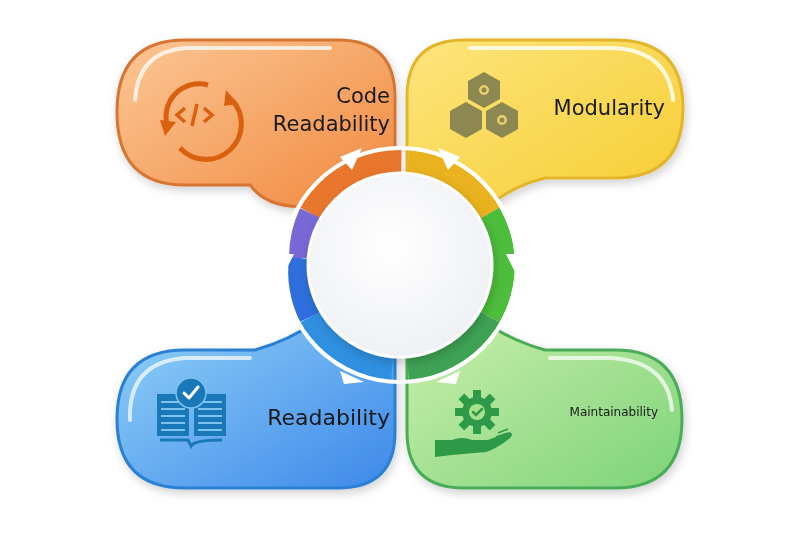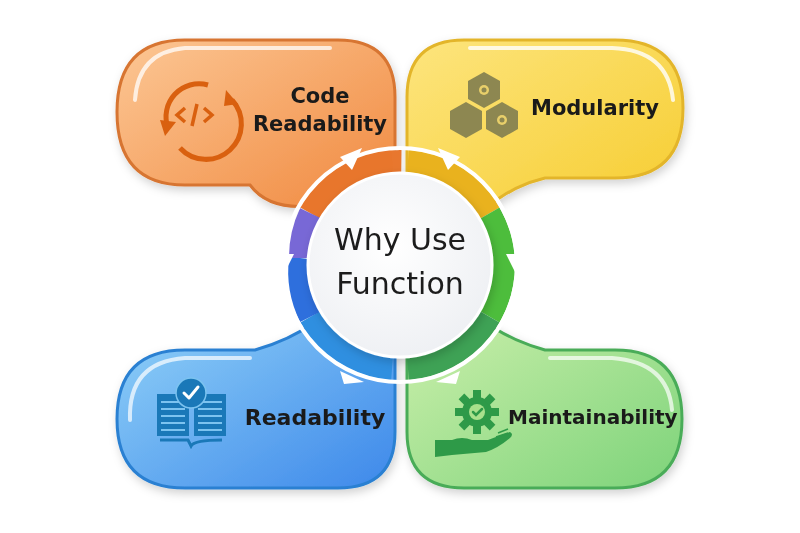--- a/index.html
+++ b/index.html
@@ -5,22 +5,22 @@
     html, body { margin: 0; padding: 0; }
     body {
       width: 800px; height: 533px; overflow: hidden;
       background: #ffffff;
       font-family: "DejaVu Sans", sans-serif;
       position: relative;
     }
     .stage { position: absolute; left: 0; top: 0; width: 800px; height: 533px; }
     svg.shapes { position: absolute; left: 0; top: 0; }
     .label {
-      position: absolute; color: #1a1a1a; font-weight: 700;
-      line-height: 1.15; text-align: center;
+      position: absolute; color: #1a1a1a; font-weight: 400;
+      line-height: 1.15; text-align: right;
       font-family: "DejaVu Sans", sans-serif;
     }
     .center-title {
       position: absolute; left: 300px; top: 218px; width: 200px;
       text-align: center; font-size: 30px; line-height: 44px; color: #1c1c1c;
       font-family: "DejaVu Sans", sans-serif;
     }
   </style>
 </head>
 <body>
@@ -168,21 +168,17 @@
   </div>
 
   <div class="label" style="left:525px; top:96px; width:140px; font-size:21px;">
     <span>Modularity</span>
   </div>
 
   <div class="label" style="left:240px; top:405px; width:150px; font-size:22px;">
     <span>Readability</span>
   </div>
 
-  <div class="label" style="left:508px; top:406px; width:150px; font-size:20px;">
+  <div class="label" style="left:508px; top:406px; width:150px; font-size:12px;">
     <span>Maintainability</span>
   </div>
 
-  <div class="center-title">
-    <div>Why Use</div>
-    <div>Function</div>
-  </div>
 </div>
 
 </body></html>

